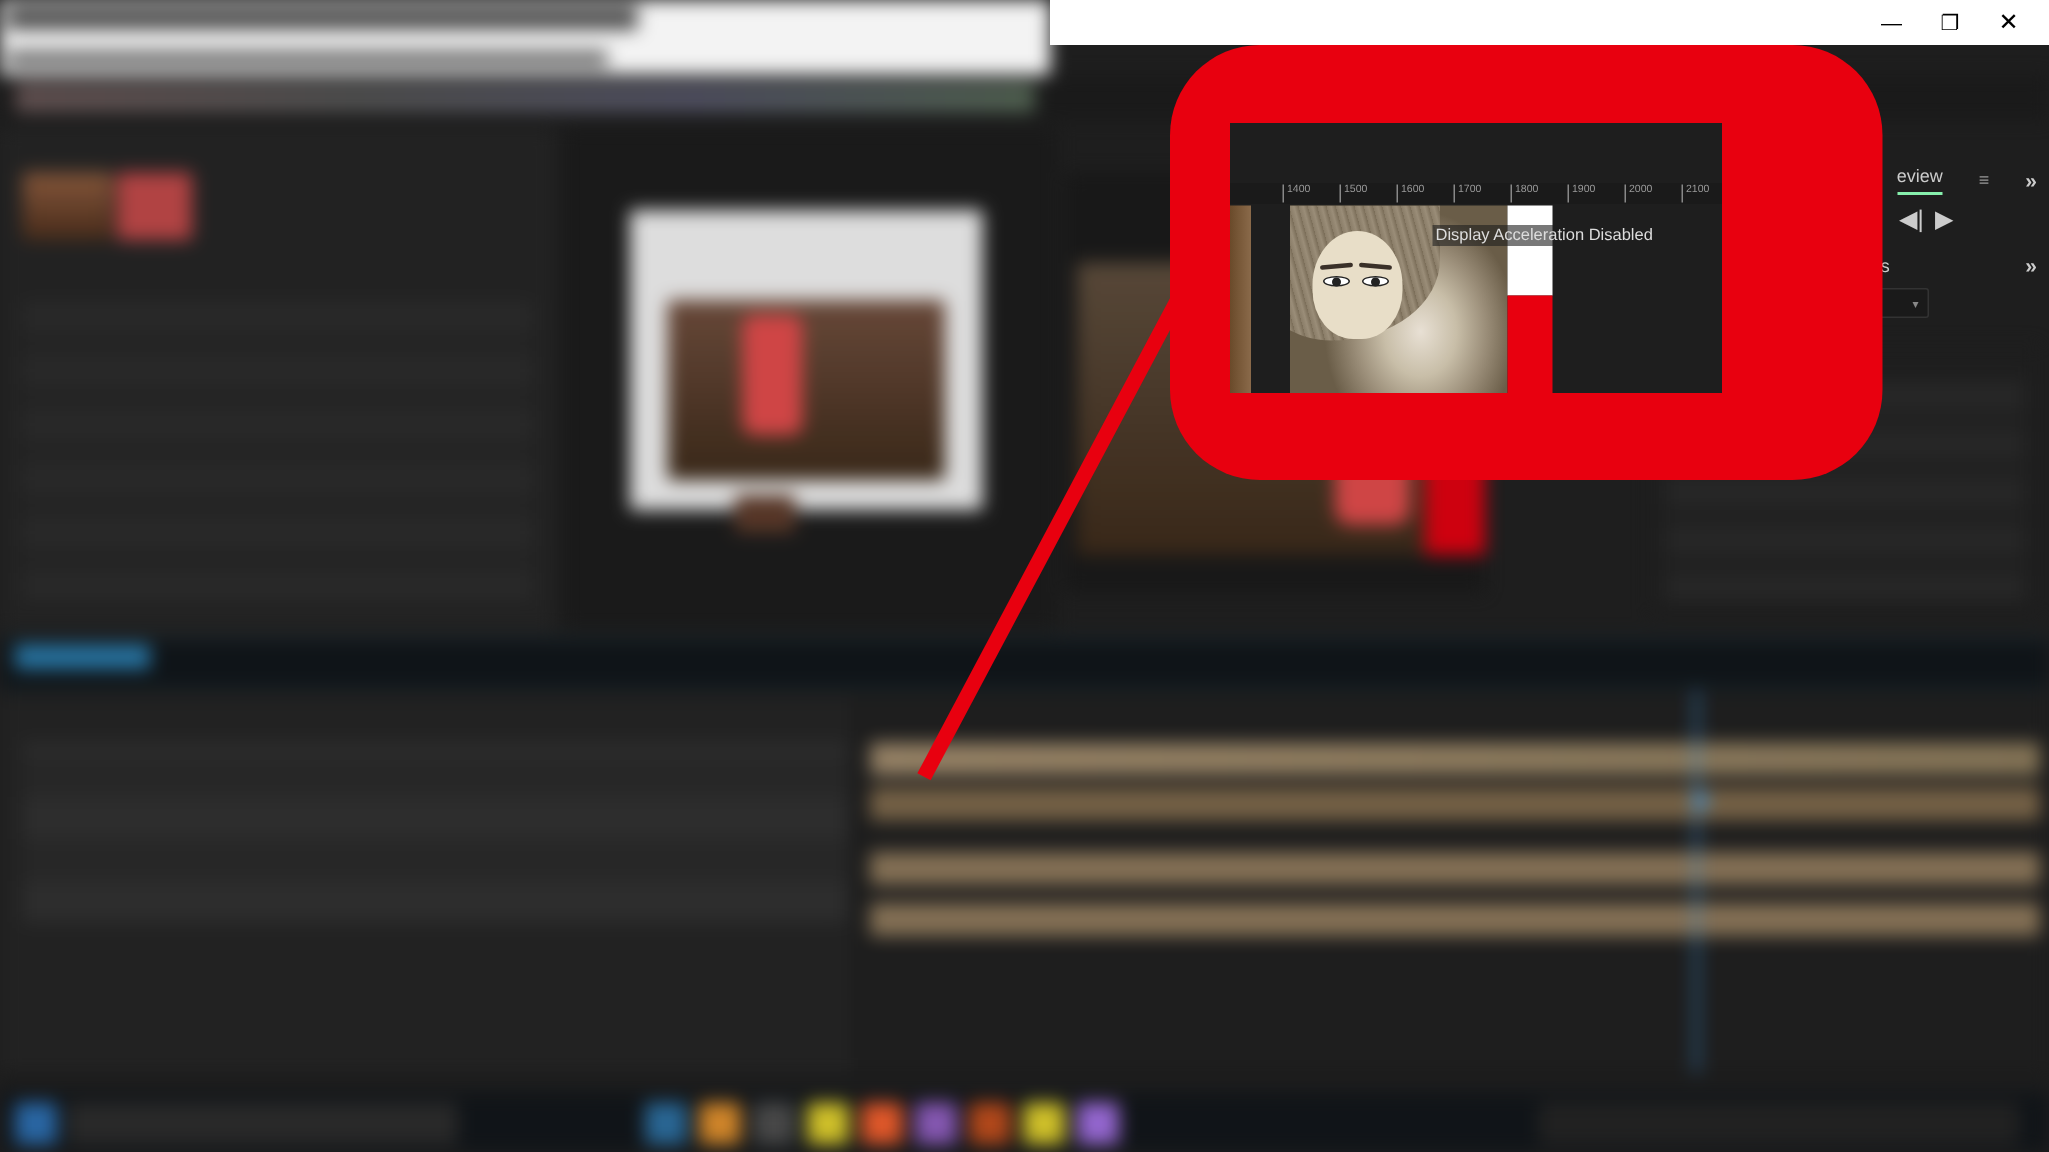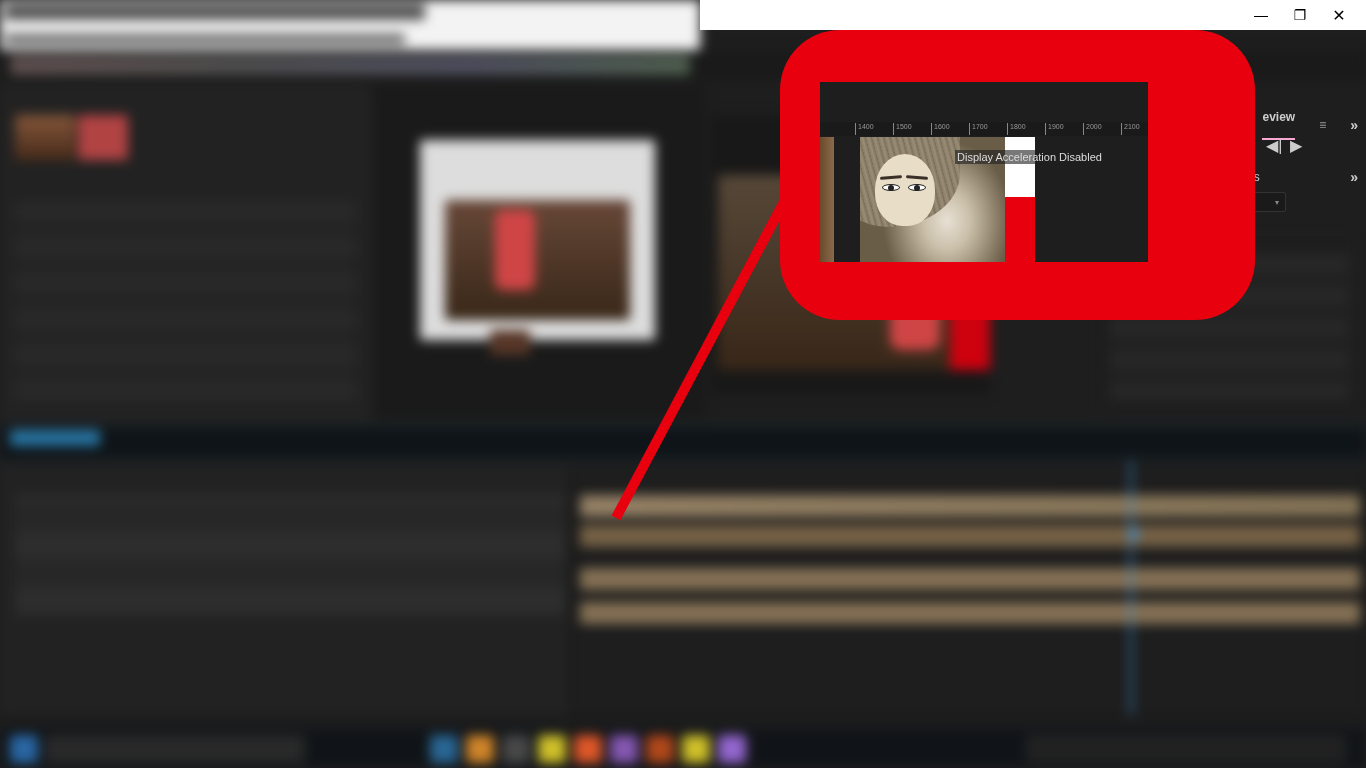--- a/index.html
+++ b/index.html
@@ -52,21 +52,21 @@
 
 .right-panels { position: absolute; top: 50px; right: 0; width: 560px; height: 370px; }
 .rp-tab-row { position: absolute; top: 5px; left: 0; width: 560px; height: 22px; display: flex; align-items: center; color: #aaa; font-size: 12px; }
 .rp-tab { padding: 2px 8px; cursor: pointer; }
 .rp-menu-icon { color: #999; font-size: 12px; padding: 0 6px; }
 .rp-layer-tab { position: absolute; top: 32px; left: 12px; color: #bbb; font-size: 12px; display: flex; align-items: center; gap: 6px; }
 .rp-layer-icon { width: 11px; height: 11px; background: #4aa; border: 1px solid #6cc; }
 
 .rp-preview-row { position: absolute; top: 60px; right: 10px; display: flex; align-items: center; gap: 18px; color: #ccc; font-size: 12px; }
 .rp-preview-row .tab { cursor: pointer; }
-.rp-preview-row .underline { border-bottom: 2px solid #f9a8d4; padding-bottom: 14px; font-weight: bold; }
+.rp-preview-row .underline { border-bottom: 2px solid #86efac; padding-bottom: 4px; }
 .rp-chevrons { font-size: 14px; font-weight: bold; letter-spacing: -2px; }
 
 .rp-playback { position: absolute; top: 86px; right: 60px; display: flex; gap: 8px; align-items: center; }
 .rp-playback .pb { width: 16px; height: 14px; cursor: pointer; color: #ccc; }
 
 .rp-effects-header { position: absolute; top: 118px; right: 10px; width: 260px; display: flex; align-items: center; gap: 16px; color: #ccc; font-size: 12px; }
 .rp-effects-header .active { border-bottom: 2px solid #4a9ad8; padding-bottom: 2px; }
 .rp-search { position: absolute; top: 142px; right: 80px; width: 100px; height: 20px; background: #1a1a1a; border: 1px solid #333; border-radius: 2px; display: flex; align-items: center; padding: 0 6px; color: #888; font-size: 11px; }
 .rp-tree { position: absolute; top: 168px; right: 80px; width: 180px; color: #ccc; font-size: 11px; line-height: 18px; }
 .rp-tree div { white-space: nowrap; }

